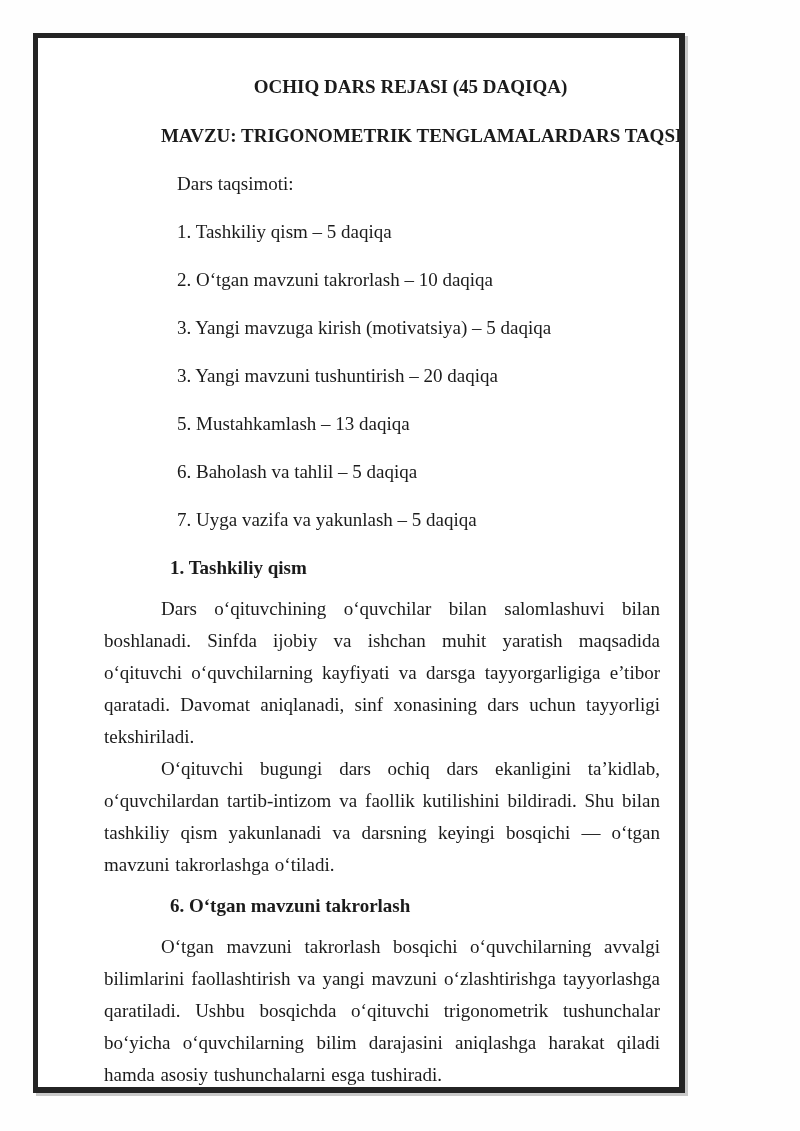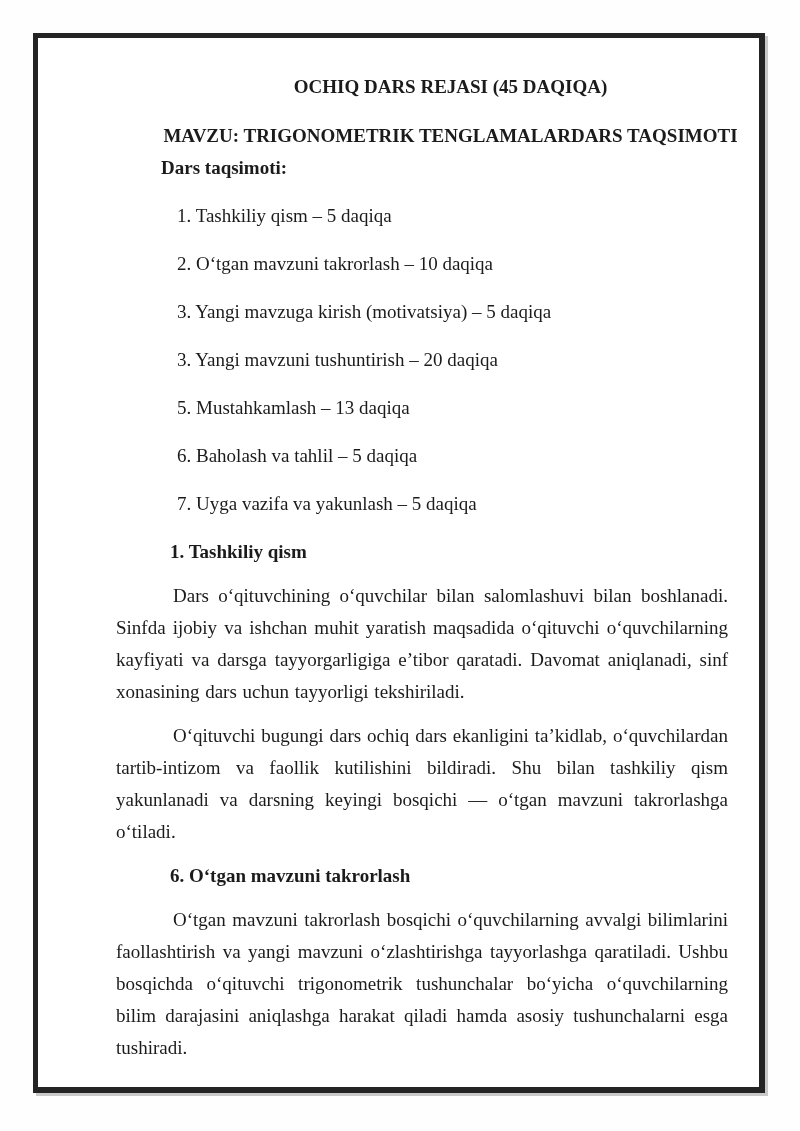--- a/index.html
+++ b/index.html
@@ -16,21 +16,21 @@
     width: 800px;
     height: 1131px;
     background: #fefefe;
     font-family: "Liberation Serif", "DejaVu Serif", serif;
     color: #1b1b1b;
   }
   .page-frame {
     position: absolute;
     left: 33px;
     top: 33px;
-    width: 732px;
+    width: 652px;
     height: 1060px;
     background: #ffffff;
     border: solid #242424;
     border-width: 5px 6px 6px 5px;
     box-shadow: 3px 3px 0 #c9c9c9;
     overflow: hidden;
   }
   .page-content {
     padding: 33px 19px 0 66px;
     font-size: 19px;
@@ -45,36 +45,36 @@
     margin: 0 0 17px 0;
   }
   .subject-heading {
     font-weight: bold;
     text-align: center;
     text-indent: 57px;
     white-space: nowrap;
     margin: 0;
   }
   .plan-label {
-    font-weight: bold;
+    font-weight: normal;
     text-indent: 57px;
-    margin: 0;
+    margin: 16px;
   }
   .plan-item {
     text-indent: 57px;
     margin: 16px;
     white-space: nowrap;
   }
   .section-heading {
     font-weight: bold;
     text-indent: 57px;
     margin: 9px;
   }
   .body-paragraph {
-    margin: 12px;
+    margin: 0;
     text-align: justify;
     text-indent: 57px;
     hyphens: none;
     word-spacing: 1px;
   }
 </style>
 </head>
 <body>
 
 <div class="canvas">

